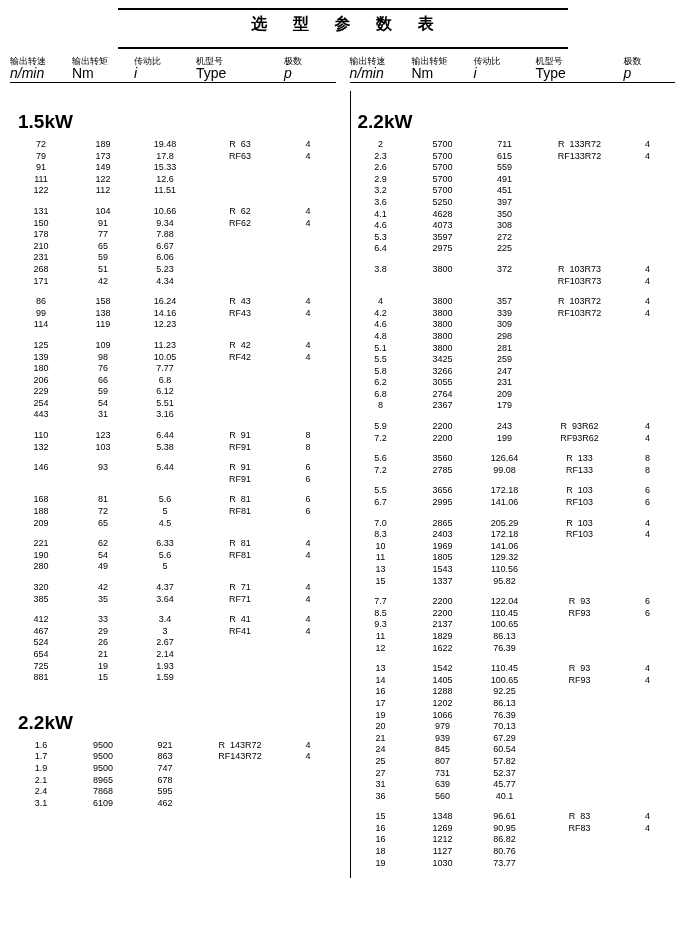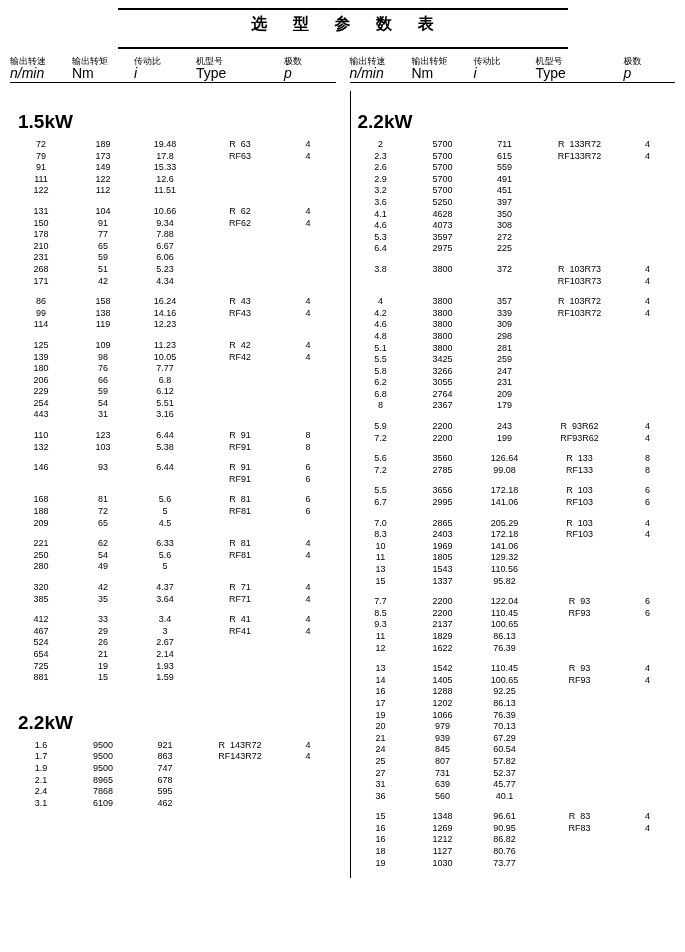--- a/index.html
+++ b/index.html
@@ -369,21 +369,21 @@
           </div>
           <div class="grp">
             <div class="row">
               <div class="c1">221</div>
               <div class="c2">62</div>
               <div class="c3">6.33</div>
               <div class="c4 type">R  81</div>
               <div class="c5">4</div>
             </div>
             <div class="row">
-              <div class="c1">250</div>
+              <div class="c1">190</div>
               <div class="c2">54</div>
               <div class="c3">5.6</div>
               <div class="c4 type">RF81</div>
               <div class="c5">4</div>
             </div>
             <div class="row">
               <div class="c1">280</div>
               <div class="c2">49</div>
               <div class="c3">5</div>
               <div class="c4 type">&nbsp;</div>

